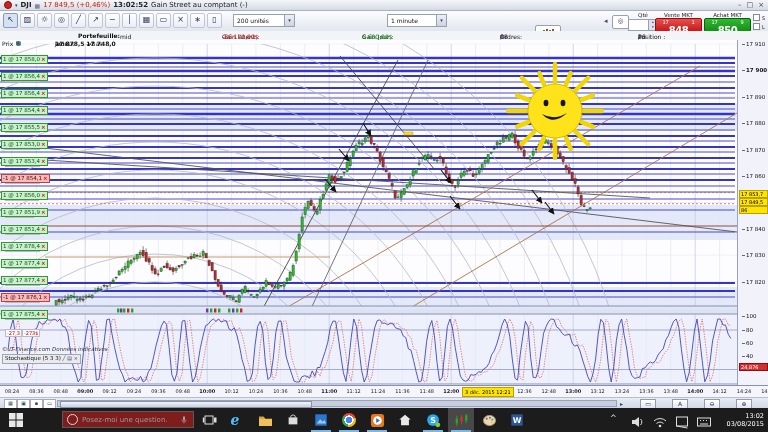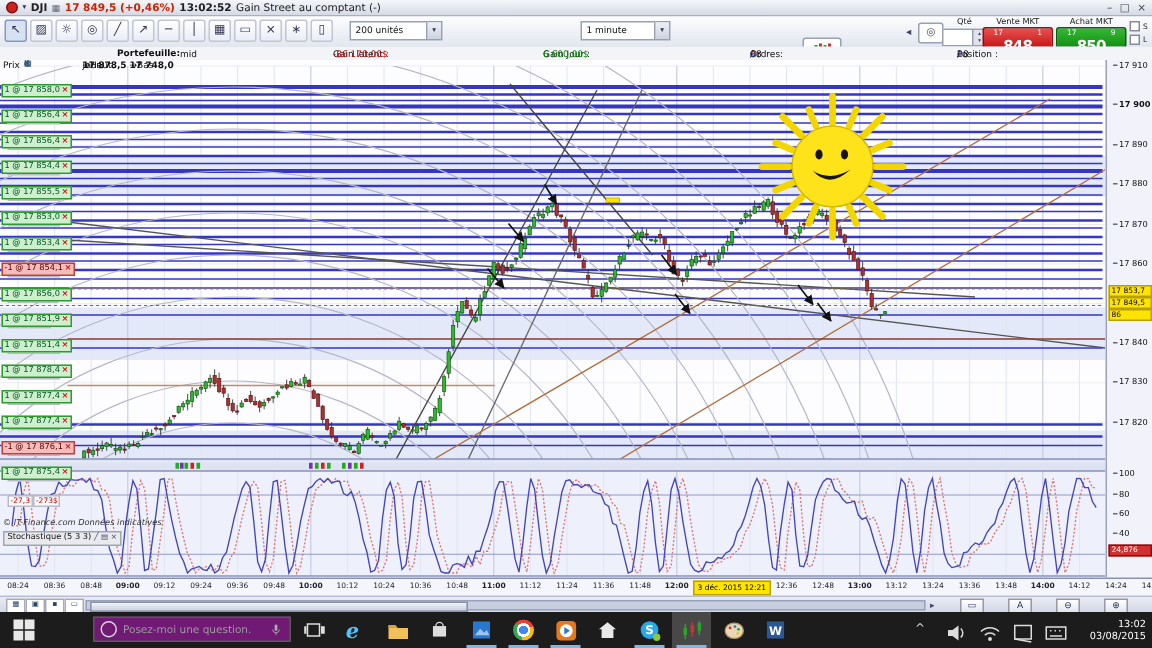--- a/index.html
+++ b/index.html
@@ -6,21 +6,21 @@
   body{width:768px;height:432px;position:relative;overflow:hidden;background:#fff;
        font-family:"DejaVu Sans",sans-serif;-webkit-font-smoothing:none}
   .abs{position:absolute}
   
   .titlebar{left:0;top:0;width:768px;height:11px;background:linear-gradient(#f4f6fa,#d5dae5);
     border-bottom:1px solid #aab0c0;display:flex;align-items:center;gap:3px;padding:0 4px;
     box-sizing:border-box;font-size:7px;color:#222}
   .tb-dot{width:6px;height:6px;border-radius:50%;background:#d02020;border:1px solid #801010}
   .tb-sym{font-weight:bold}
   .tb-mini{font-size:6px;color:#667}
-  .tb-price{color:#cc2200;font-weight:bold}
+  .tb-price{color:#cc2200;font-weight:normal}
   .tb-time{font-weight:bold}
   .tb-win{margin-left:auto;display:flex;gap:5px;color:#444;font-size:7px}
   .tb-win span{cursor:default}
   
   .toolbar{left:0;top:11px;width:768px;height:20px;background:linear-gradient(#fcfdff,#e2e6ee);
     border-bottom:1px solid #b9bdca}
   .tools{position:absolute;left:3px;top:2px;display:flex;gap:2px}
   .tool{width:13px;height:13px;border:1px solid #c2c6d2;background:linear-gradient(#fff,#e9edf5);
     font-size:8px;line-height:12px;text-align:center;color:#335;border-radius:2px}
   .tool.active{background:#d6e2f2;border-color:#8898c0}
@@ -100,21 +100,21 @@
   .scrolltrack{position:absolute;left:57px;top:2px;width:560px;height:7px;background:#c7cee0;
     border:1px solid #9aa2ba;box-sizing:border-box}
   .scrollthumb{position:absolute;left:2px;top:0;width:250px;height:5px;background:linear-gradient(#f2f4f8,#c8cfdf);
     border:1px solid #8a92aa}
   .sarr{position:absolute;top:1px;font-size:6px;color:#446;line-height:9px}
   .zbtn{position:absolute;top:1px;width:14px;height:9px;border:1px solid #99a;background:linear-gradient(#fff,#dde2ee);
     font-size:6px;line-height:8px;text-align:center;color:#235}
   
   .taskbar{left:0;top:408px;width:768px;height:24px;background:#1c1c1c;z-index:10}
   .tstart{position:absolute;left:8px;top:4px;width:16px;height:16px}
-  .tsearch{position:absolute;left:62px;top:3px;width:132px;height:17px;background:#701a75;
+  .tsearch{position:absolute;left:62px;top:3px;width:132px;height:17px;background:#7f1d1d;
     border:1px solid #5a5a5a;box-sizing:border-box;display:flex;align-items:center;gap:4px;padding:0 4px}
   .tsearch .ring{width:9px;height:9px;border:1.5px solid #d8d8d8;border-radius:50%;flex:none}
   .tsearch .ph{font-size:7px;color:#9a9a9a;white-space:nowrap;overflow:hidden;flex:1}
   .ticon{position:absolute;top:4px;width:16px;height:16px}
   .tcell{position:absolute;top:0;width:26px;height:24px;display:flex;align-items:center;justify-content:center}
   .tcell.active{background:#484848}
   .tcell .ul{position:absolute;left:3px;right:3px;bottom:0;height:2px;background:#76b9ed}
   .chrome{width:14px;height:14px;border-radius:50%;
     background:radial-gradient(circle,#4285f4 0 3px,#fff 3px 4.6px,rgba(0,0,0,0) 4.6px),
     conic-gradient(from -50deg,#ea4335 0 120deg,#fbbc05 120deg 240deg,#34a853 240deg 360deg)}

